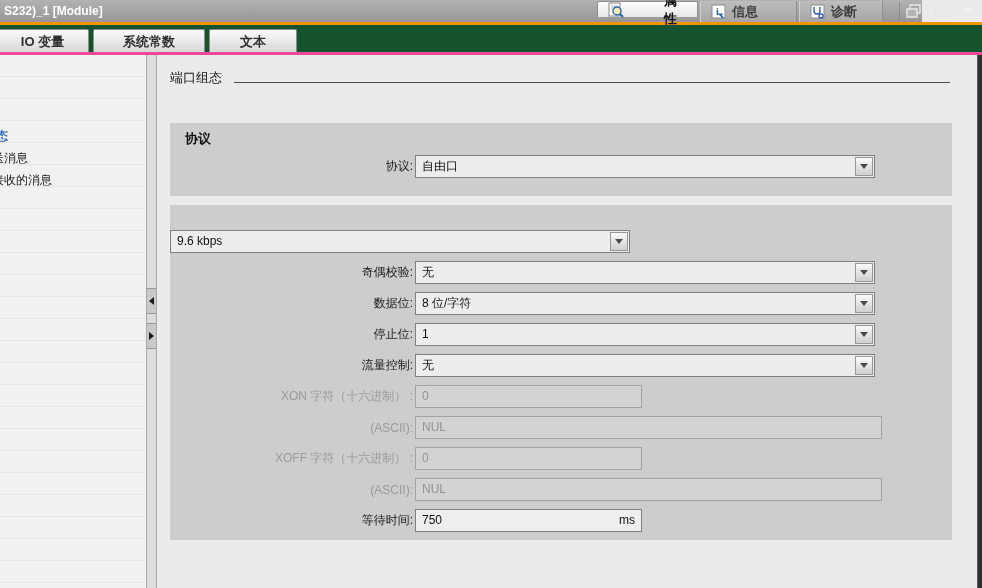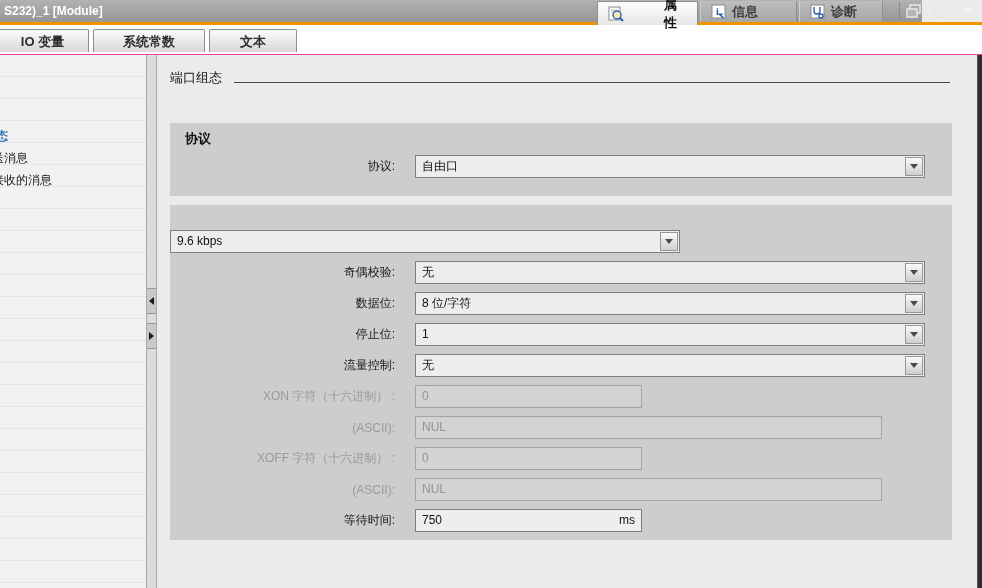--- a/index.html
+++ b/index.html
@@ -23,31 +23,31 @@
   }
   
   .insp-tab{
     position:absolute;top:1px;height:21px;display:flex;align-items:center;gap:5px;
     padding:0 10px;box-sizing:border-box;cursor:default;z-index:2;
     font-weight:bold;color:#3f3f3f;font-size:13px;
     background:linear-gradient(#bdbdbd,#a6a6a6);
     border-left:1px solid #cfcfcf;border-right:1px solid #8f8f8f;
   }
   .insp-tab.active{
-    height:24px;z-index:3;color:#111;
+    height:16px;z-index:3;color:#111;
     background:linear-gradient(#fdfdfd,#e7e7e7);
     border:1px solid #8f8f8f;border-bottom:none;border-radius:2px 2px 0 0;gap:40px;
   }
   .insp-tab .ticon{width:16px;height:16px;flex:0 0 auto;}
   .tab-sep{position:absolute;top:2px;width:1px;height:19px;background:#8a8a8a;z-index:2;}
   .win-icon{position:absolute;top:4px;width:18px;height:14px;z-index:2;}
   
   .subtab-strip{
     position:absolute;left:0;top:25px;width:982px;height:30px;
-    background:#ffffff;border-bottom:1px solid #ec4899;box-sizing:border-box;
+    background:#14532d;border-bottom:3px solid #ec4899;box-sizing:border-box;
   }
   .subtab{
     position:absolute;top:4px;height:23px;line-height:23px;text-align:center;
     background:linear-gradient(#fbfbfb,#d8d8d8);
     border:1px solid #8e8e8e;border-bottom:none;border-radius:2px 2px 0 0;
     font-weight:bold;color:#2f2f2f;font-size:13px;box-sizing:border-box;cursor:default;
   }
   
   .sidebar{
     position:absolute;left:0;top:55px;width:146px;height:533px;
@@ -85,27 +85,27 @@
   .heading-rule{flex:1;border-bottom:1px solid #4c4c4c;margin:0 0 4px 12px;}
   .group{
     position:absolute;left:13px;width:782px;background:#cdcdcd;box-sizing:border-box;
   }
   .group1{top:68px;height:73px;padding:7px 0 0 15px;}
   .group2{top:150px;height:335px;padding-top:21px;}
   .group-title{font-weight:bold;font-size:13px;color:#111;}
   .frow{display:flex;align-items:center;height:31px;}
   .g1row{margin-left:-15px;}
   .flabel{
-    width:245px;flex:0 0 245px;text-align:right;padding-right:20px;box-sizing:border-box;
+    width:245px;flex:0 0 245px;text-align:right;padding-right:2px;box-sizing:border-box;
     font-size:12px;color:#1a1a1a;white-space:nowrap;
   }
   .flabel.disabled{color:#9a9a9a;}
   
   .combo{
-    position:relative;width:510px;height:23px;box-sizing:border-box;
+    position:relative;width:460px;height:23px;box-sizing:border-box;
     background:#ededed;border:1px solid #7f7f7f;cursor:default;
   }
   .combo .val{
     position:absolute;left:6px;top:0;right:22px;height:21px;line-height:21px;
     font-size:12px;color:#111;white-space:nowrap;overflow:hidden;
   }
   .combo .btn{
     position:absolute;right:1px;top:1px;bottom:1px;width:18px;
     background:linear-gradient(#fafafa,#cfcfcf);border:1px solid #979797;box-sizing:border-box;
     display:flex;align-items:center;justify-content:center;cursor:pointer;

